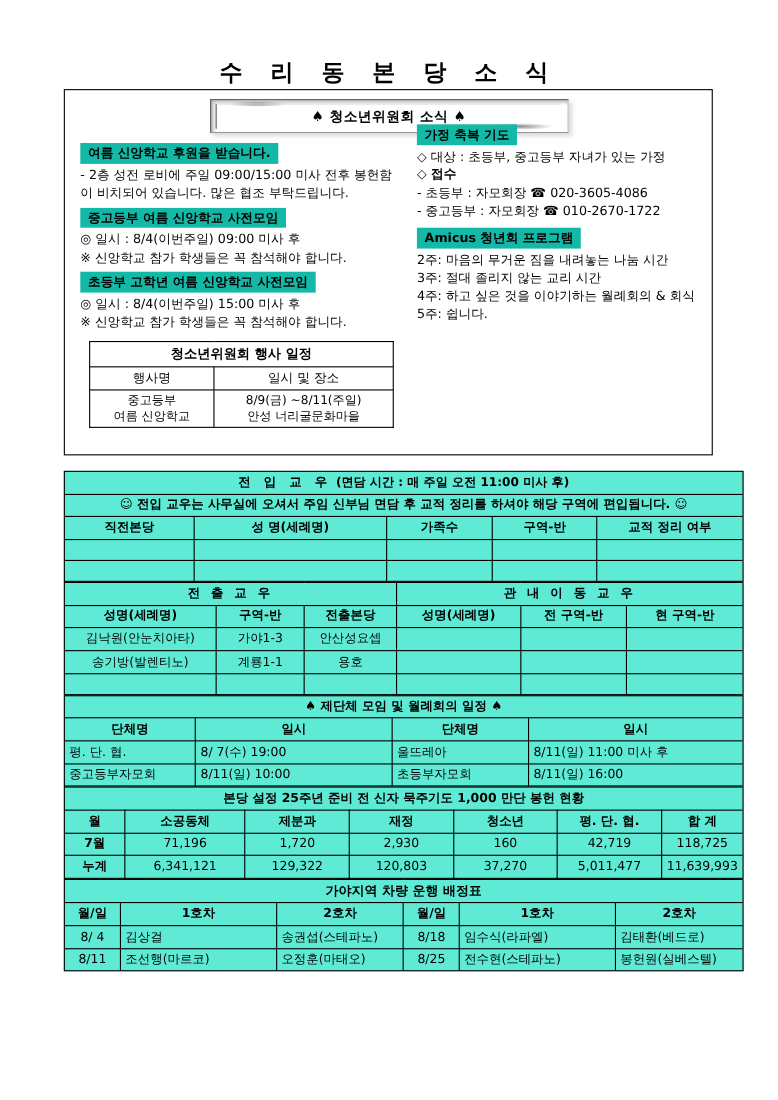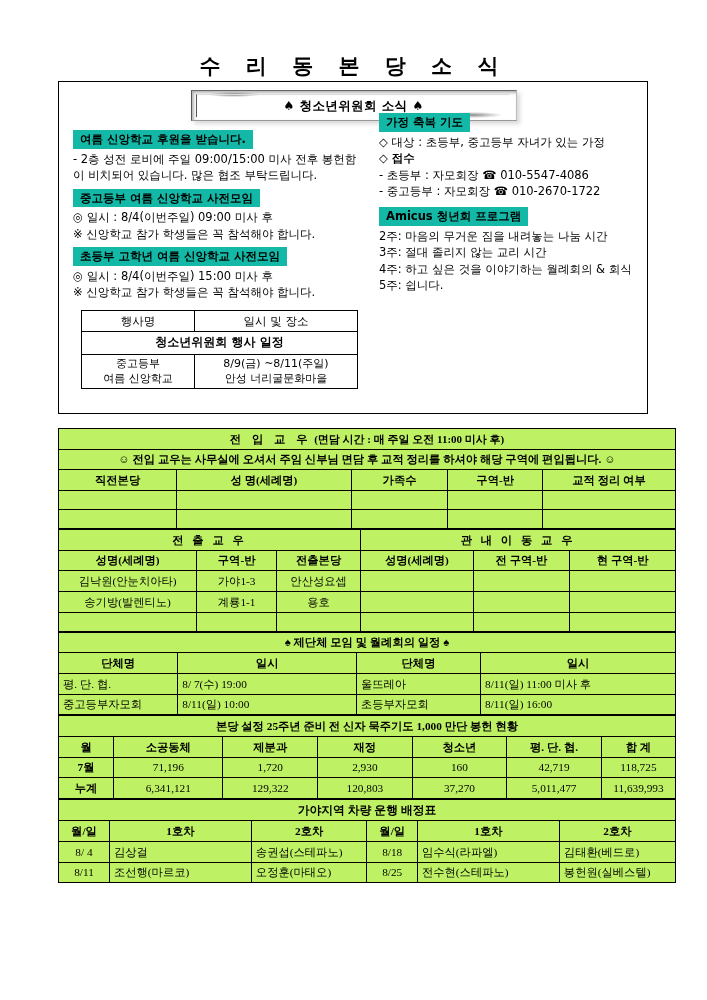--- a/index.html
+++ b/index.html
@@ -66,21 +66,21 @@
   }
   .sched td,.sched th{
     border:1px solid #000;text-align:center;padding:2px 2px;line-height:1.32;
   }
   .sched .title{font-weight:bold;font-size:12px;padding:3px 0;}
   .sched .hdr{font-weight:normal;font-size:11.5px;padding:2.5px 0;}
 
   
   .lower-box{
     position:absolute;left:58px;top:428px;width:618px;
-    border:1.6px solid #000;box-sizing:border-box;background:#bef264;font-family:Liberation Serif, serif;
+    border:1.6px solid #000;box-sizing:border-box;background:#5eead4;
   }
   table.grid{border-collapse:collapse;width:100%;table-layout:fixed;}
   table.grid td{
     border:0.9px solid #000;font-size:11.3px;padding:2.5px 4px;
     line-height:1.3;vertical-align:middle;height:19px;box-sizing:border-box;
   }
   td.c{text-align:center;}
   td.l{text-align:left;}
   td.bold{font-weight:bold;}
   .sec-title{text-align:center;font-weight:bold;font-size:12.5px;padding:3px 0 3.5px;}
@@ -119,38 +119,38 @@
 
       <div class="gap-s"></div>
       <div class="hl">초등부 고학년 여름 신앙학교 사전모임</div>
       <p class="ln tight"><span class="b">◎ 일시 : </span><span>8/4(이번주일) 15:00 미사 후</span></p>
       <p class="ln tight">※ 신앙학교 참가 학생들은 꼭 참석해야 합니다.</p>
     </div>
 
     <table class="sched">
       <tbody>
           <tr>
+        <td colspan="2" class="title">청소년위원회 행사 일정</td>
+      </tr>
+      <tr>
         <td class="hdr" style="width:112px">행사명</td>
         <td class="hdr">일시 및 장소</td>
-      </tr>
-      <tr>
-        <td colspan="2" class="title">청소년위원회 행사 일정</td>
       </tr>
       <tr>
         <td><span>중고등부</span><br><span>여름 신앙학교</span></td>
         <td><span>8/9(금) ~8/11(주일)</span><br><span>안성 너리굴문화마을</span></td>
       </tr>
     </tbody>
       </table>
 
     <div class="col-right">
       <div class="hl">가정 축복 기도</div>
       <p class="ln tight"><span class="b">◇ 대상 : </span><span>초등부, 중고등부 자녀가 있는 가정</span></p>
       <p class="ln tight b">◇ 접수</p>
-      <p class="ln tight">- 초등부 : 자모회장 ☎ 010-5547-4086</p>
+      <p class="ln tight">- 초등부 : 자모회장 ☎ 020-3605-4086</p>
       <p class="ln tight">- 중고등부 : 자모회장 ☎ 010-2670-1722</p>
 
       <div class="gap"></div>
       <div class="hl">Amicus 청년회 프로그램</div>
       <p class="ln tight">2주: 마음의 무거운 짐을 내려놓는 나눔 시간</p>
       <p class="ln tight">3주: 절대 졸리지 않는 교리 시간</p>
       <p class="ln tight">4주: 하고 싶은 것을 이야기하는 월례회의 &amp; 회식</p>
       <p class="ln tight">5주: 쉽니다.</p>
     </div>
   </div>

